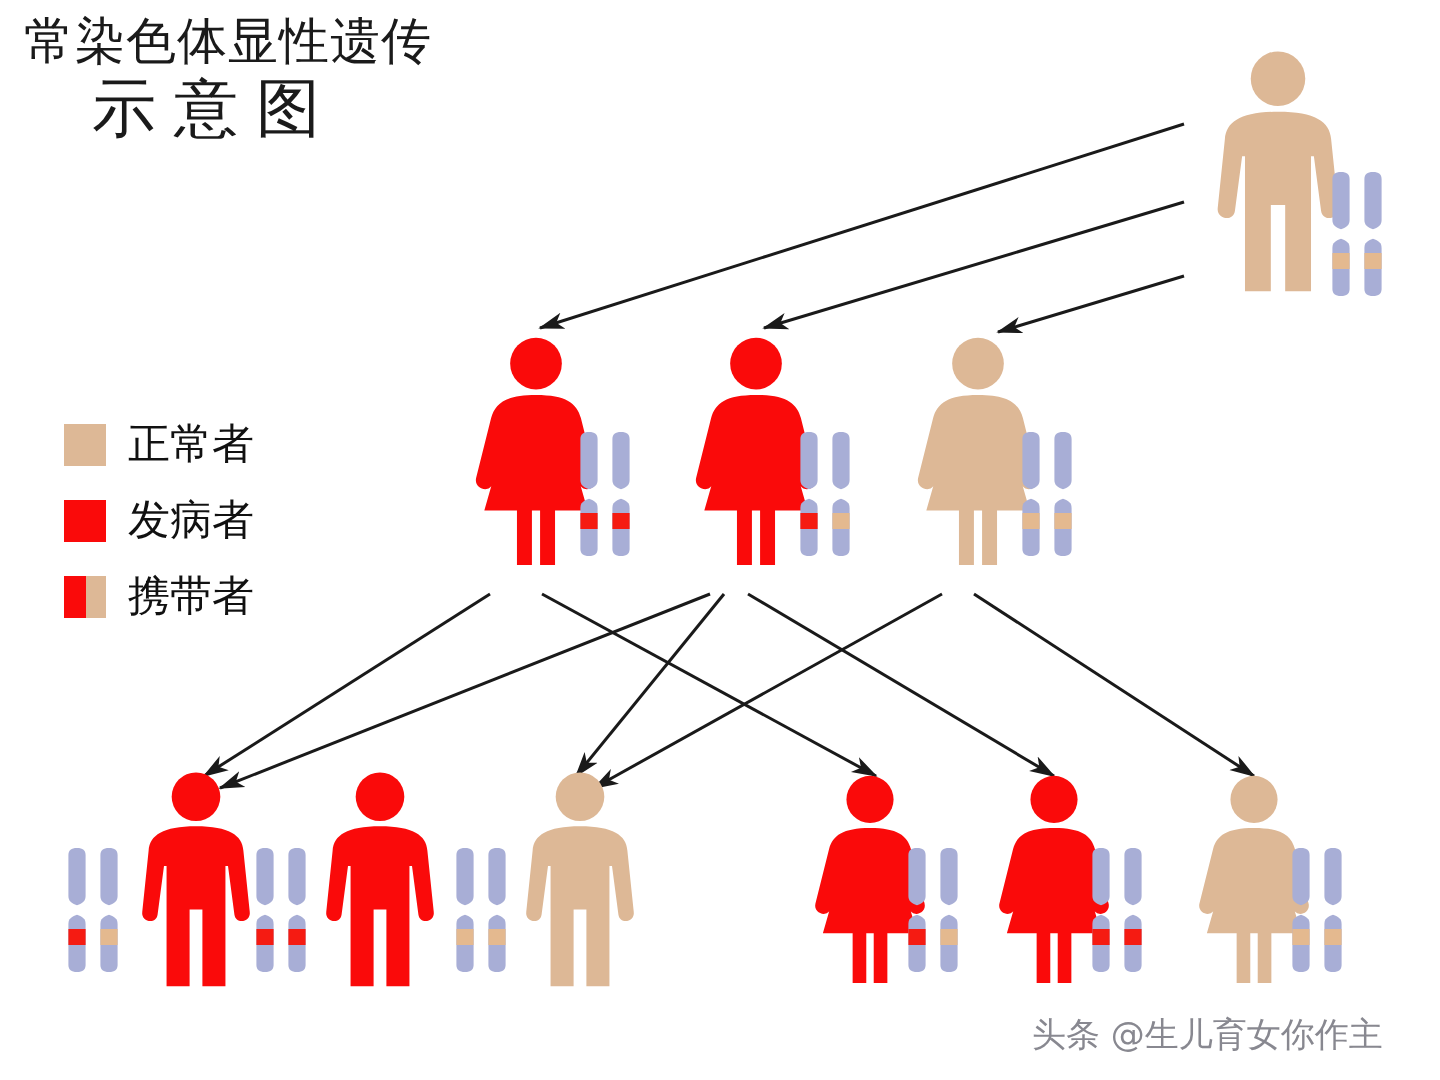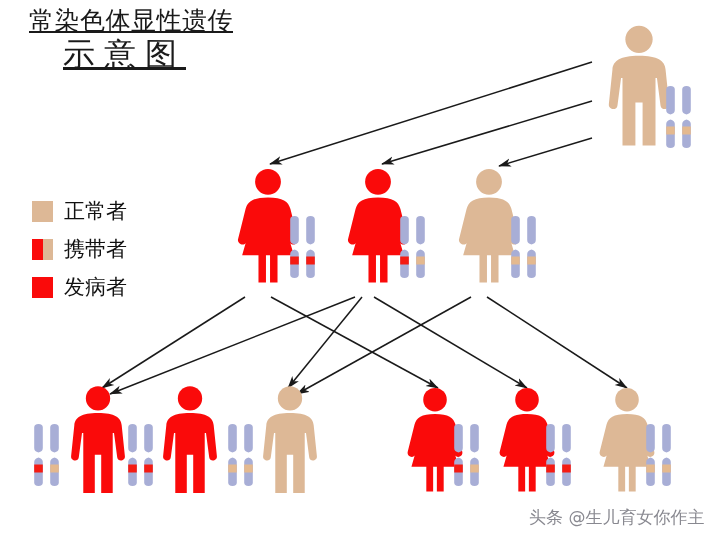--- a/index.html
+++ b/index.html
@@ -12,44 +12,43 @@
     width: 720px;
     height: 540px;
     background: #ffffff;
     overflow: hidden;
     font-family: "DejaVu Sans", "Liberation Sans", sans-serif;
   }
 
   
   .title-block {
     position: absolute;
-    left: 29px;
+    left: 12px;
     top: 6px;
     line-height: 1.18;
     color: #1a1a1a;
     user-select: none;
-    text-decoration: underline;
   }
   .title-line1 {
     font-size: 25px;
     letter-spacing: 0.5px;
     white-space: nowrap;
   }
   .title-line2 {
     font-size: 32px;
     letter-spacing: 9px;
     padding-left: 34px;
     white-space: nowrap;
   }
 
   
   .legend {
     position: absolute;
     left: 32px;
-    top: 192px;
+    top: 203px;
   }
   .legend-row {
     display: flex;
     align-items: center;
     height: 38px;
   }
   .legend-swatch {
     width: 21px;
     height: 21px;
     flex: 0 0 auto;
@@ -91,21 +90,20 @@
   .watermark {
     position: absolute;
     left: 516px;
     top: 506px;
     font-size: 17px;
     color: #6f6f78;
     opacity: 0.82;
     white-space: nowrap;
     user-select: none;
     text-shadow: 0 0 1px rgba(255,255,255,0.8);
-    margin-left: 13px;
   }
 </style>
 </head>
 <body>
 
 <div id="stage">
 
   <div class="title-block">
     <div class="title-line1">常染色体显性遗传</div>
     <div class="title-line2">示意图</div>
@@ -115,30 +113,30 @@
       <div class="legend-row">
         <div class="legend-swatch split">
           <i style="background: rgb(221, 184, 150);"></i>
           <i style="background: rgb(221, 184, 150);"></i>
         </div>
         <div class="legend-label">正常者</div>
       </div>
       <div class="legend-row">
         <div class="legend-swatch split">
           <i style="background: rgb(250, 10, 10);"></i>
+          <i style="background: rgb(250, 10, 10);"></i>
+        </div>
+        <div class="legend-label">发病者</div>
+      </div>
+      <div class="legend-row">
+        <div class="legend-swatch split">
+          <i style="background: rgb(250, 10, 10);"></i>
           <i style="background: rgb(221, 184, 150);"></i>
         </div>
         <div class="legend-label">携带者</div>
-      </div>
-      <div class="legend-row">
-        <div class="legend-swatch split">
-          <i style="background: rgb(250, 10, 10);"></i>
-          <i style="background: rgb(250, 10, 10);"></i>
-        </div>
-        <div class="legend-label">发病者</div>
       </div>
     </div>
 
   <svg class="arrow-layer" id="arrow-layer" viewBox="0 0 720 540" xmlns="http://www.w3.org/2000/svg">
     <defs>
       <marker id="ah" markerWidth="9" markerHeight="9" refX="8" refY="3.1" orient="auto" markerUnits="strokeWidth">
         <path d="M0,0.3 L8.6,3.1 L0,5.9 L2.3,3.1 Z" fill="#1a1a1a"></path>
       </marker>
     </defs>
     <g id="arrow-group">

